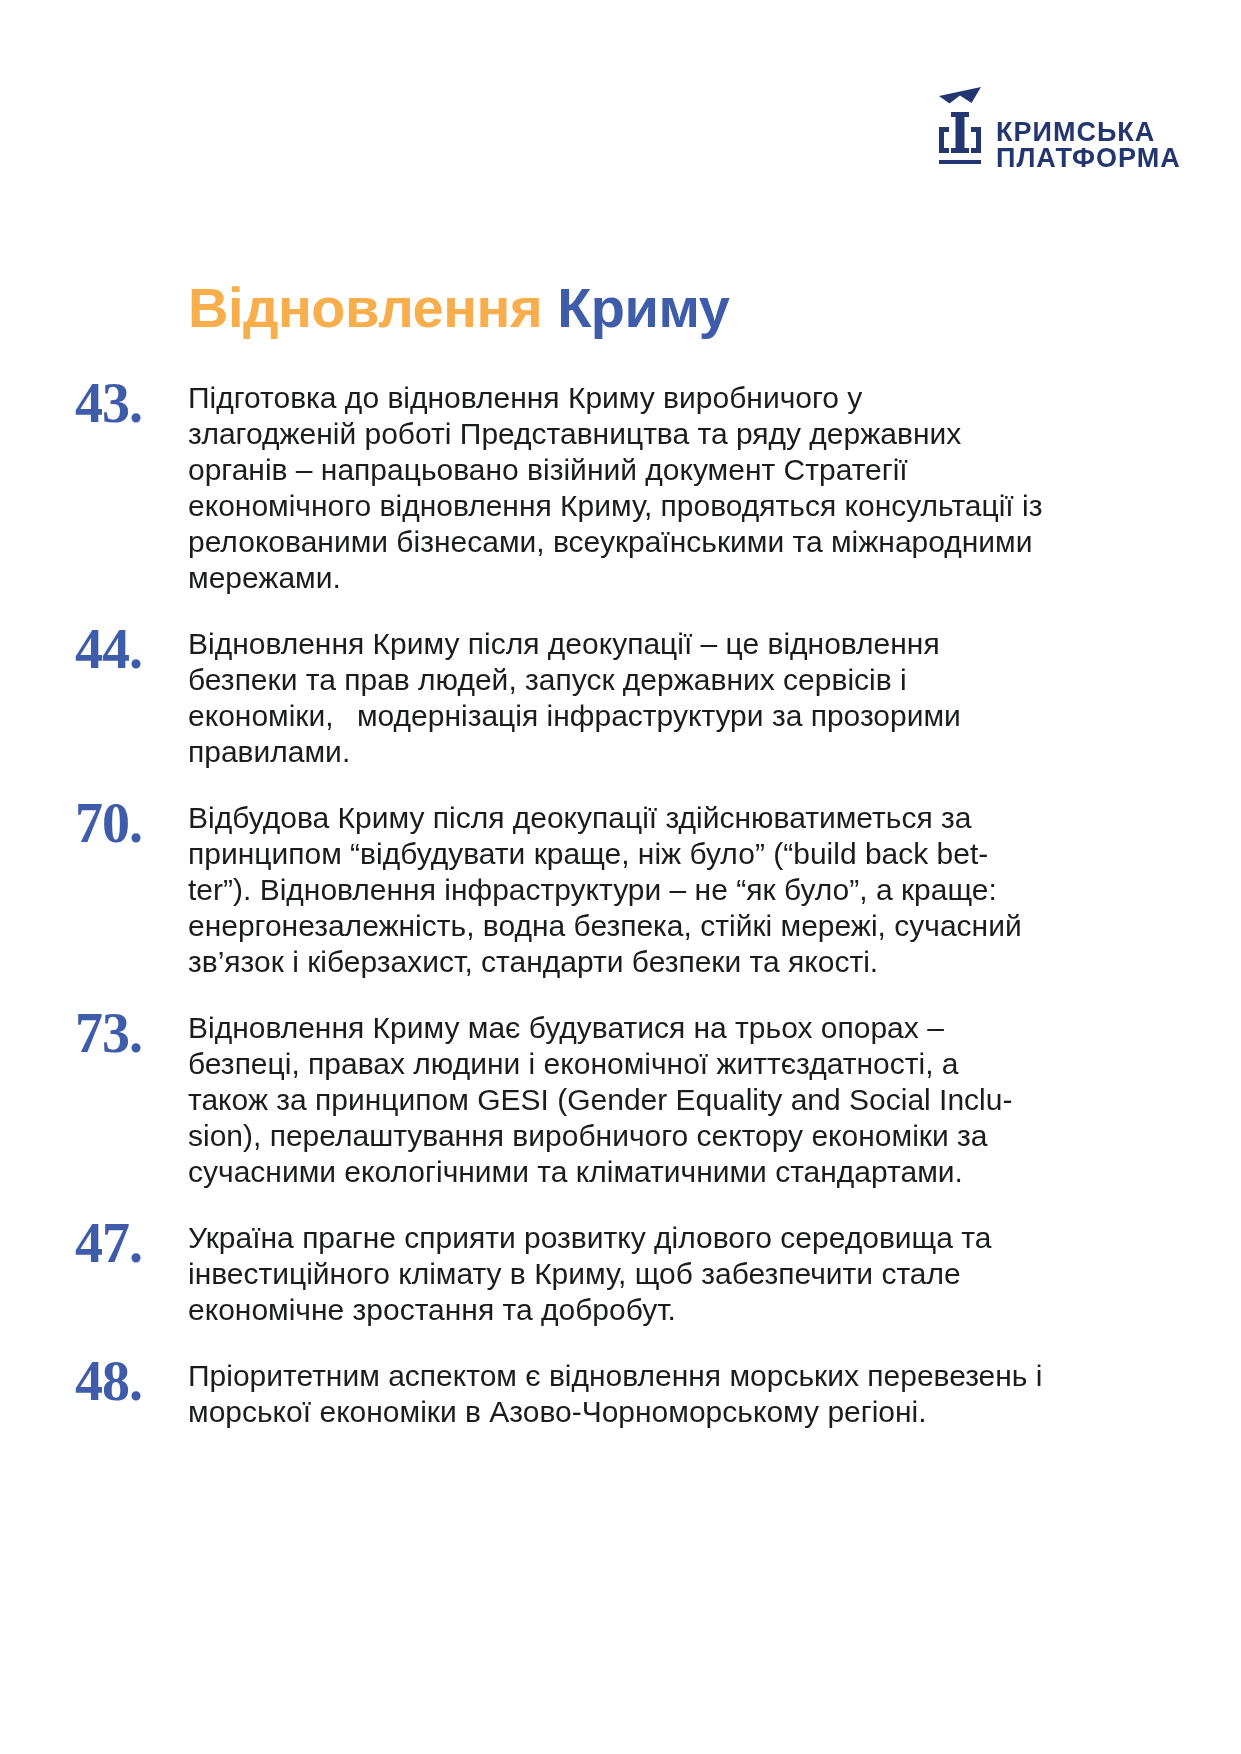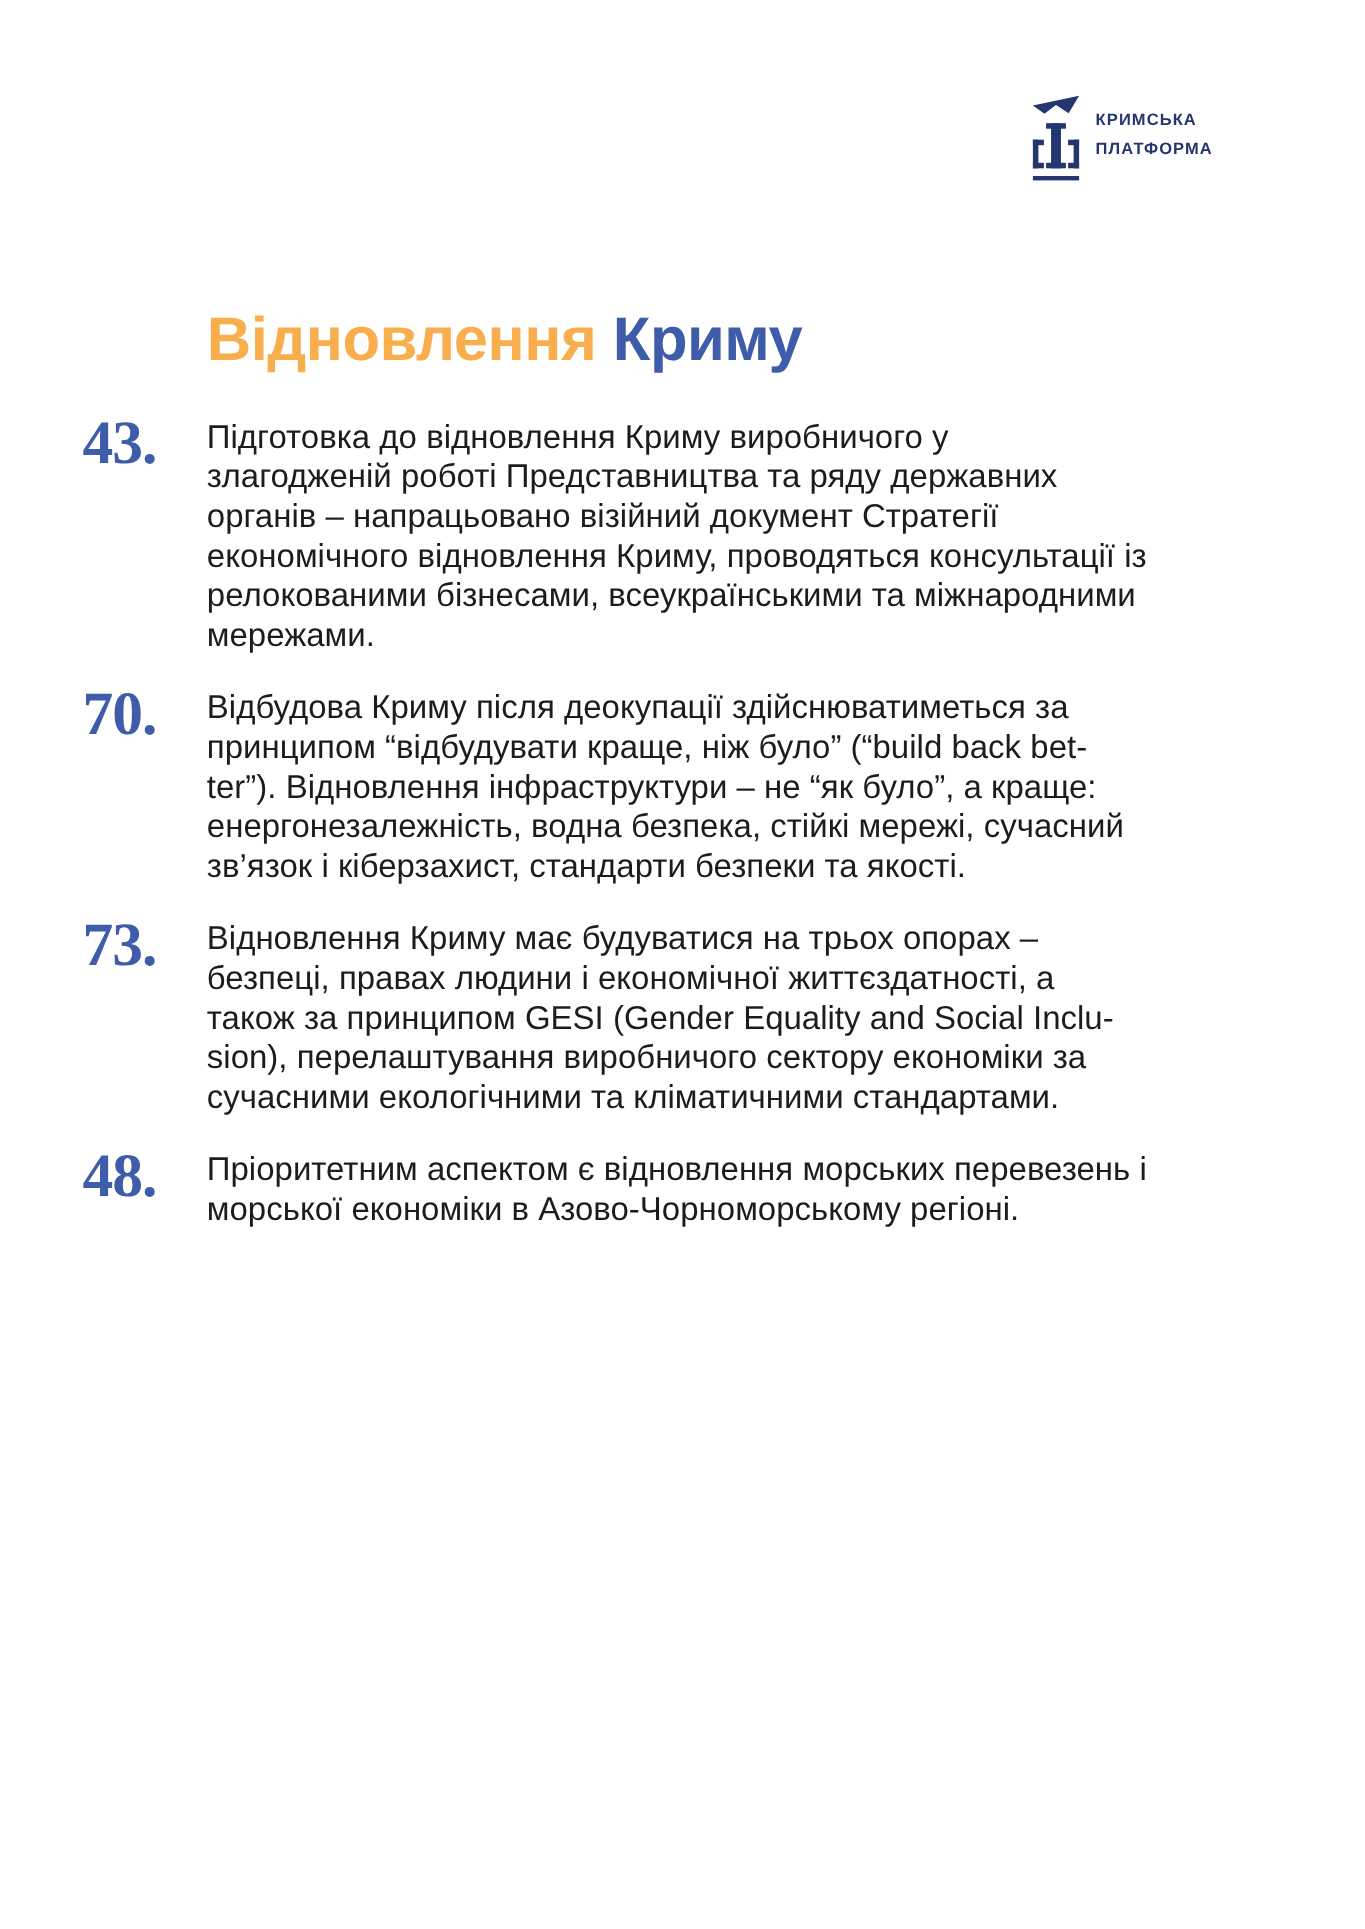--- a/index.html
+++ b/index.html
@@ -24,22 +24,22 @@
   .logo{
     position:absolute;
     top:86px;
     left:938px;
     display:flex;
     align-items:flex-start;
     gap:14px;
   }
   .logo-icon{display:block;margin-top:0;}
   .logo-text{
-    margin-top:11px;
-    font-size:15px;
+    margin-top:33px;
+    font-size:27px;
     font-weight:bold;
     line-height:26px;
     letter-spacing:1px;
     color:var(--logo-navy);
     display:flex;
     flex-direction:column;
   }
 
   
   .content{
@@ -119,39 +119,52 @@
     <section class="para">
       <span class="para-num">43.</span>
       <p class="para-text">Підготовка до відновлення Криму виробничого у
 злагодженій роботі Представництва та ряду державних
 органів – напрацьовано візійний документ Стратегії
 економічного відновлення Криму, проводяться консультації із
 релокованими бізнесами, всеукраїнськими та міжнародними
 мережами.</p>
     </section>
 
+    <section class="para">
+      <span class="para-num">44.</span>
+      <p class="para-text">Відновлення Криму після деокупації – це відновлення
+безпеки та прав людей, запуск державних сервісів і
+економіки,  модернізація інфраструктури за прозорими
+правилами.</p>
+    </section>
 
     <section class="para">
       <span class="para-num">70.</span>
       <p class="para-text">Відбудова Криму після деокупації здійснюватиметься за
 принципом “відбудувати краще, ніж було” (“build back bet-
 ter”). Відновлення інфраструктури – не “як було”, а краще:
 енергонезалежність, водна безпека, стійкі мережі, сучасний
 зв’язок і кіберзахист, стандарти безпеки та якості.</p>
     </section>
 
     <section class="para">
       <span class="para-num">73.</span>
       <p class="para-text">Відновлення Криму має будуватися на трьох опорах –
 безпеці, правах людини і економічної життєздатності, а
 також за принципом GESI (Gender Equality and Social Inclu-
 sion), перелаштування виробничого сектору економіки за
 сучасними екологічними та кліматичними стандартами.</p>
     </section>
 
+    <section class="para">
+      <span class="para-num">47.</span>
+      <p class="para-text">Україна прагне сприяти розвитку ділового середовища та
+інвестиційного клімату в Криму, щоб забезпечити стале
+економічне зростання та добробут.</p>
+    </section>
 
     <section class="para">
       <span class="para-num">48.</span>
       <p class="para-text">Пріоритетним аспектом є відновлення морських перевезень і
 морської економіки в Азово-Чорноморському регіоні.</p>
     </section>
 
 
   </main>
 </div>

